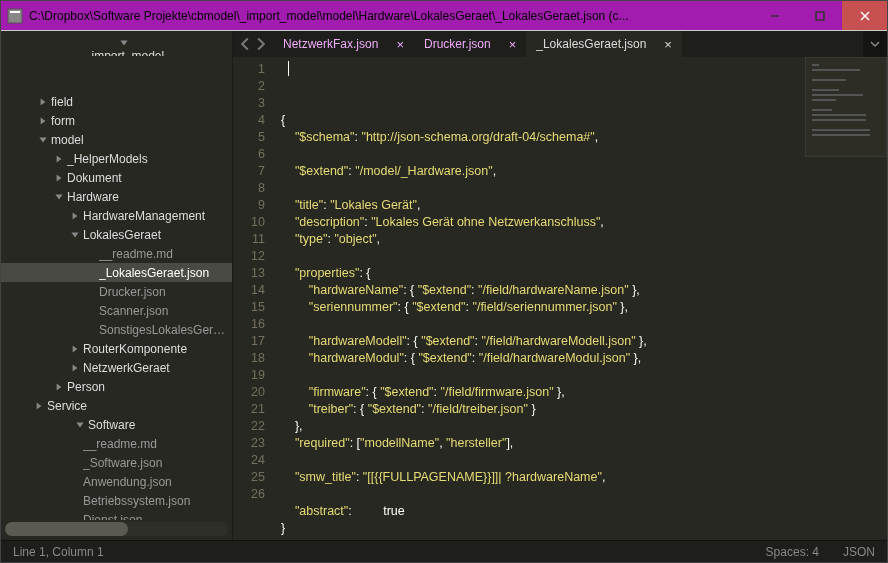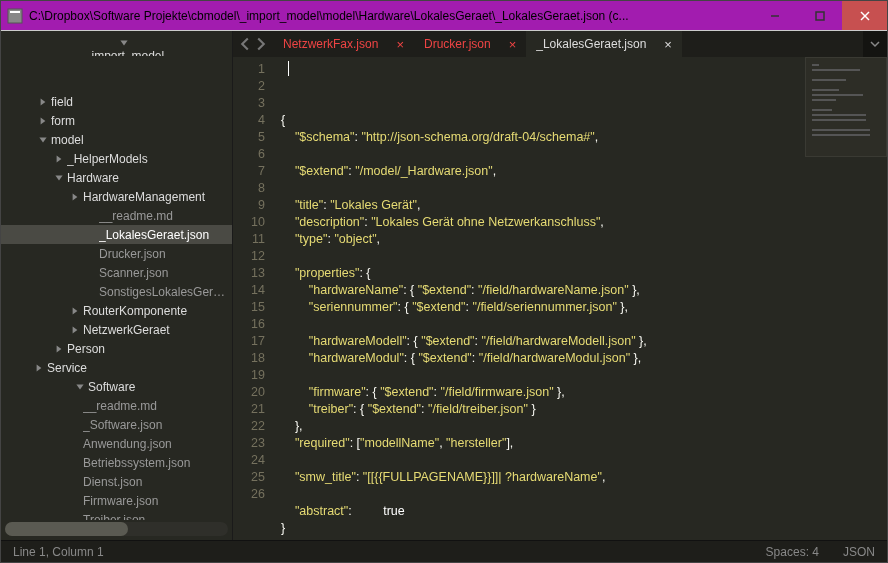--- a/index.html
+++ b/index.html
@@ -21,21 +21,21 @@
 .tree-item.folder .label { color:#ddd; }
 .tree-item.file .label { color:#999; }
 .tree-item.selected { background:#4a4a44; }
 .tree-item.selected .label { color:#fff; }
 .hscroll { height:14px; background:#2f2f2a; margin:2px 4px 4px; border-radius:7px; position:relative; }
 .hscroll .thumb { position:absolute; height:100%; background:#5a5a52; border-radius:7px; left:0; width:55%; }
 .editor-area { flex:1; display:flex; flex-direction:column; position:relative; }
 .tabbar { height:26px; background:#1e1e1a; display:flex; align-items:stretch; }
 .tab-arrows { display:flex; align-items:center; padding:0 4px; }
 .tab-arrow { width:14px; height:14px; margin:0 1px; }
-.tab { display:flex; align-items:center; padding:0 10px; font-size:12px; color:#ef4444; position:relative; min-width:0; }
+.tab { display:flex; align-items:center; padding:0 10px; font-size:12px; color:#f0abfc; position:relative; min-width:0; }
 .tab.active { background:#272822; color:#ddd; }
 .tab .close { margin-left:18px; font-size:13px; line-height:1; }
 .tab-spacer { flex:1; }
 .tab-menu { width:24px; display:flex; align-items:center; justify-content:center; background:#141411; }
 .code-wrap { flex:1; display:flex; position:relative; overflow:hidden; }
 .gutter { width:40px; background:#272822; text-align:right; padding:4px 8px 0 0; font-family:Consolas,monospace; font-size:12.5px; color:#75715e; line-height:17px; }
 .code { flex:1; padding:4px 0 0 8px; font-family:Consolas,monospace; font-size:12.5px; line-height:17px; white-space:pre; color:#f8f8f2; position:relative; }
 .code .s { color:#e6db74; }
 .code .p { color:#f8f8f2; }
 .code .k { color:#ffffff;margin-left:28px; }
@@ -106,29 +106,41 @@
             <span class="label">model</span>
           </div>
           <div class="tree-item folder" style="padding-left: 52px;">
             <span class="arrow"><svg viewBox="0 0 10 10">
                 <path d="M3 2 L7 5 L3 8 Z" fill="#888"></path>
               </svg></span>
             <span class="label">_HelperModels</span>
           </div>
           <div class="tree-item folder" style="padding-left: 52px;">
             <span class="arrow"><svg viewBox="0 0 10 10">
+                <path d="M3 2 L7 5 L3 8 Z" fill="#888"></path>
+              </svg></span>
+            <span class="label">Dokument</span>
+          </div>
+          <div class="tree-item folder" style="padding-left: 52px;">
+            <span class="arrow"><svg viewBox="0 0 10 10">
                 <path d="M2 3 L5 7 L8 3 Z" fill="#888"></path>
               </svg></span>
             <span class="label">Hardware</span>
           </div>
           <div class="tree-item folder" style="padding-left: 68px;">
             <span class="arrow"><svg viewBox="0 0 10 10">
                 <path d="M3 2 L7 5 L3 8 Z" fill="#888"></path>
               </svg></span>
             <span class="label">HardwareManagement</span>
+          </div>
+          <div class="tree-item folder" style="padding-left: 68px;">
+            <span class="arrow"><svg viewBox="0 0 10 10">
+                <path d="M2 3 L5 7 L8 3 Z" fill="#888"></path>
+              </svg></span>
+            <span class="label">LokalesGeraet</span>
           </div>
           <div class="tree-item file" style="padding-left: 84px;">
             <span class="arrow"></span>
             <span class="label">__readme.md</span>
           </div>
           <div class="tree-item file selected" style="padding-left: 84px;">
             <span class="arrow"></span>
             <span class="label">_LokalesGeraet.json</span>
           </div>
           <div class="tree-item file" style="padding-left: 84px;">

